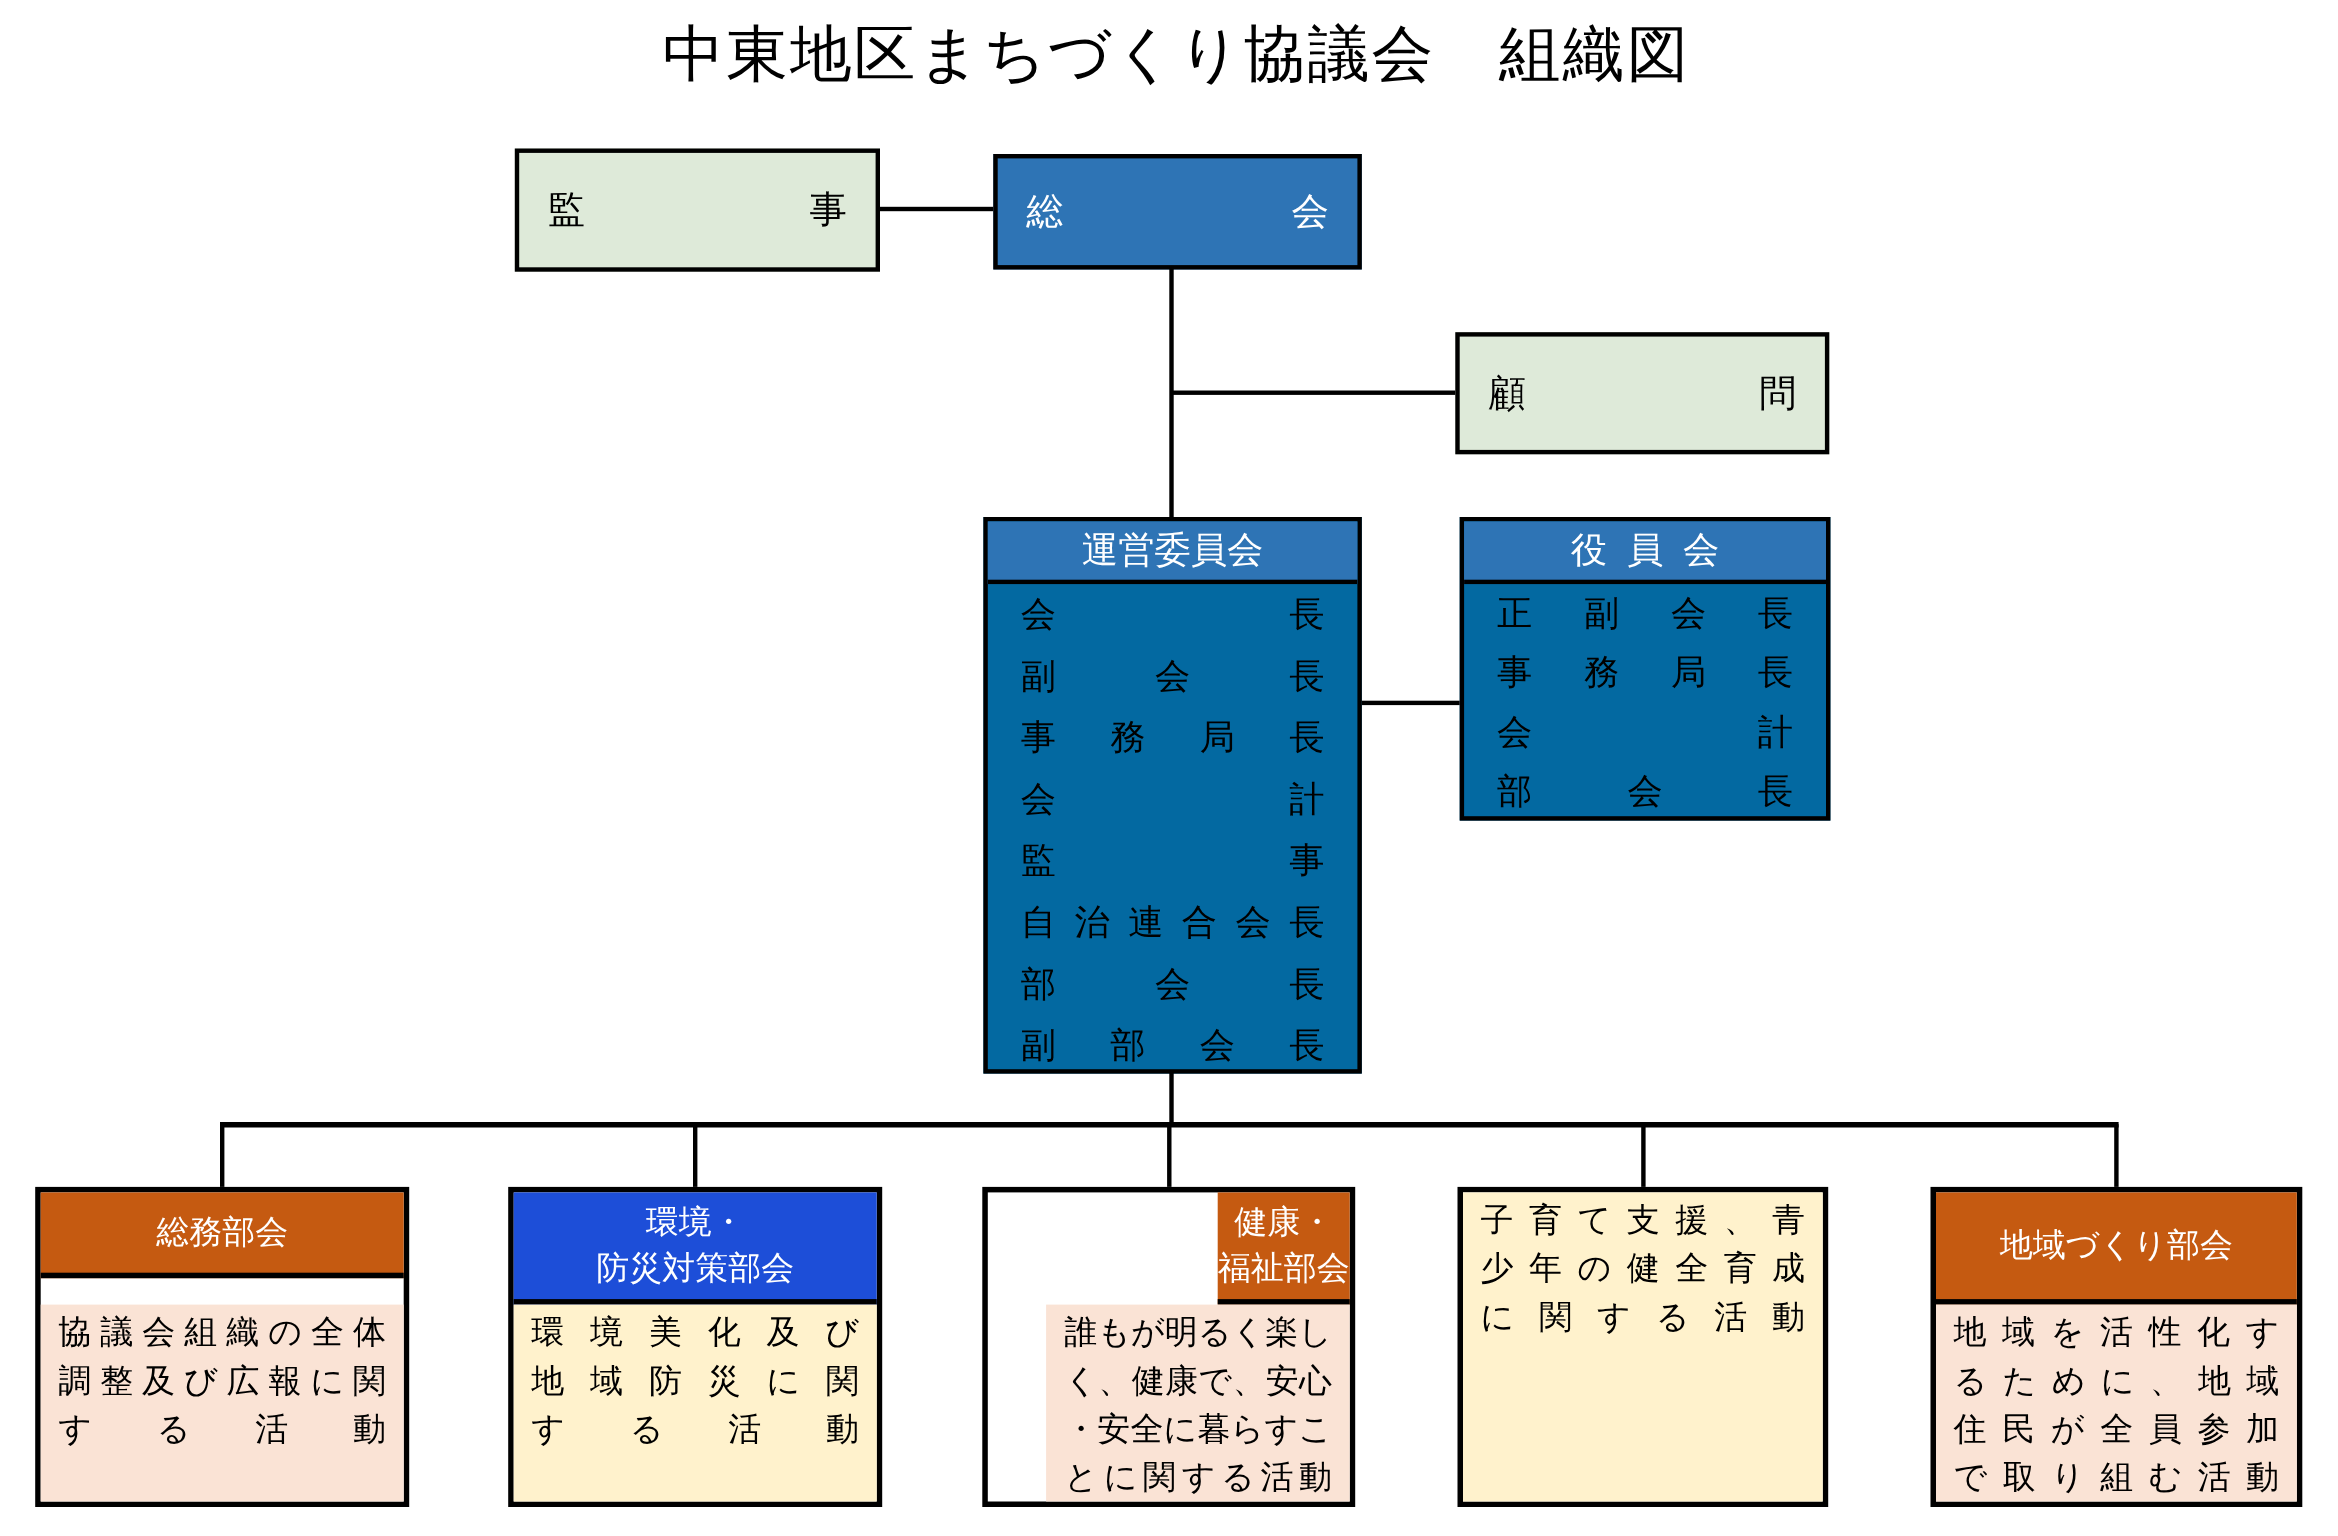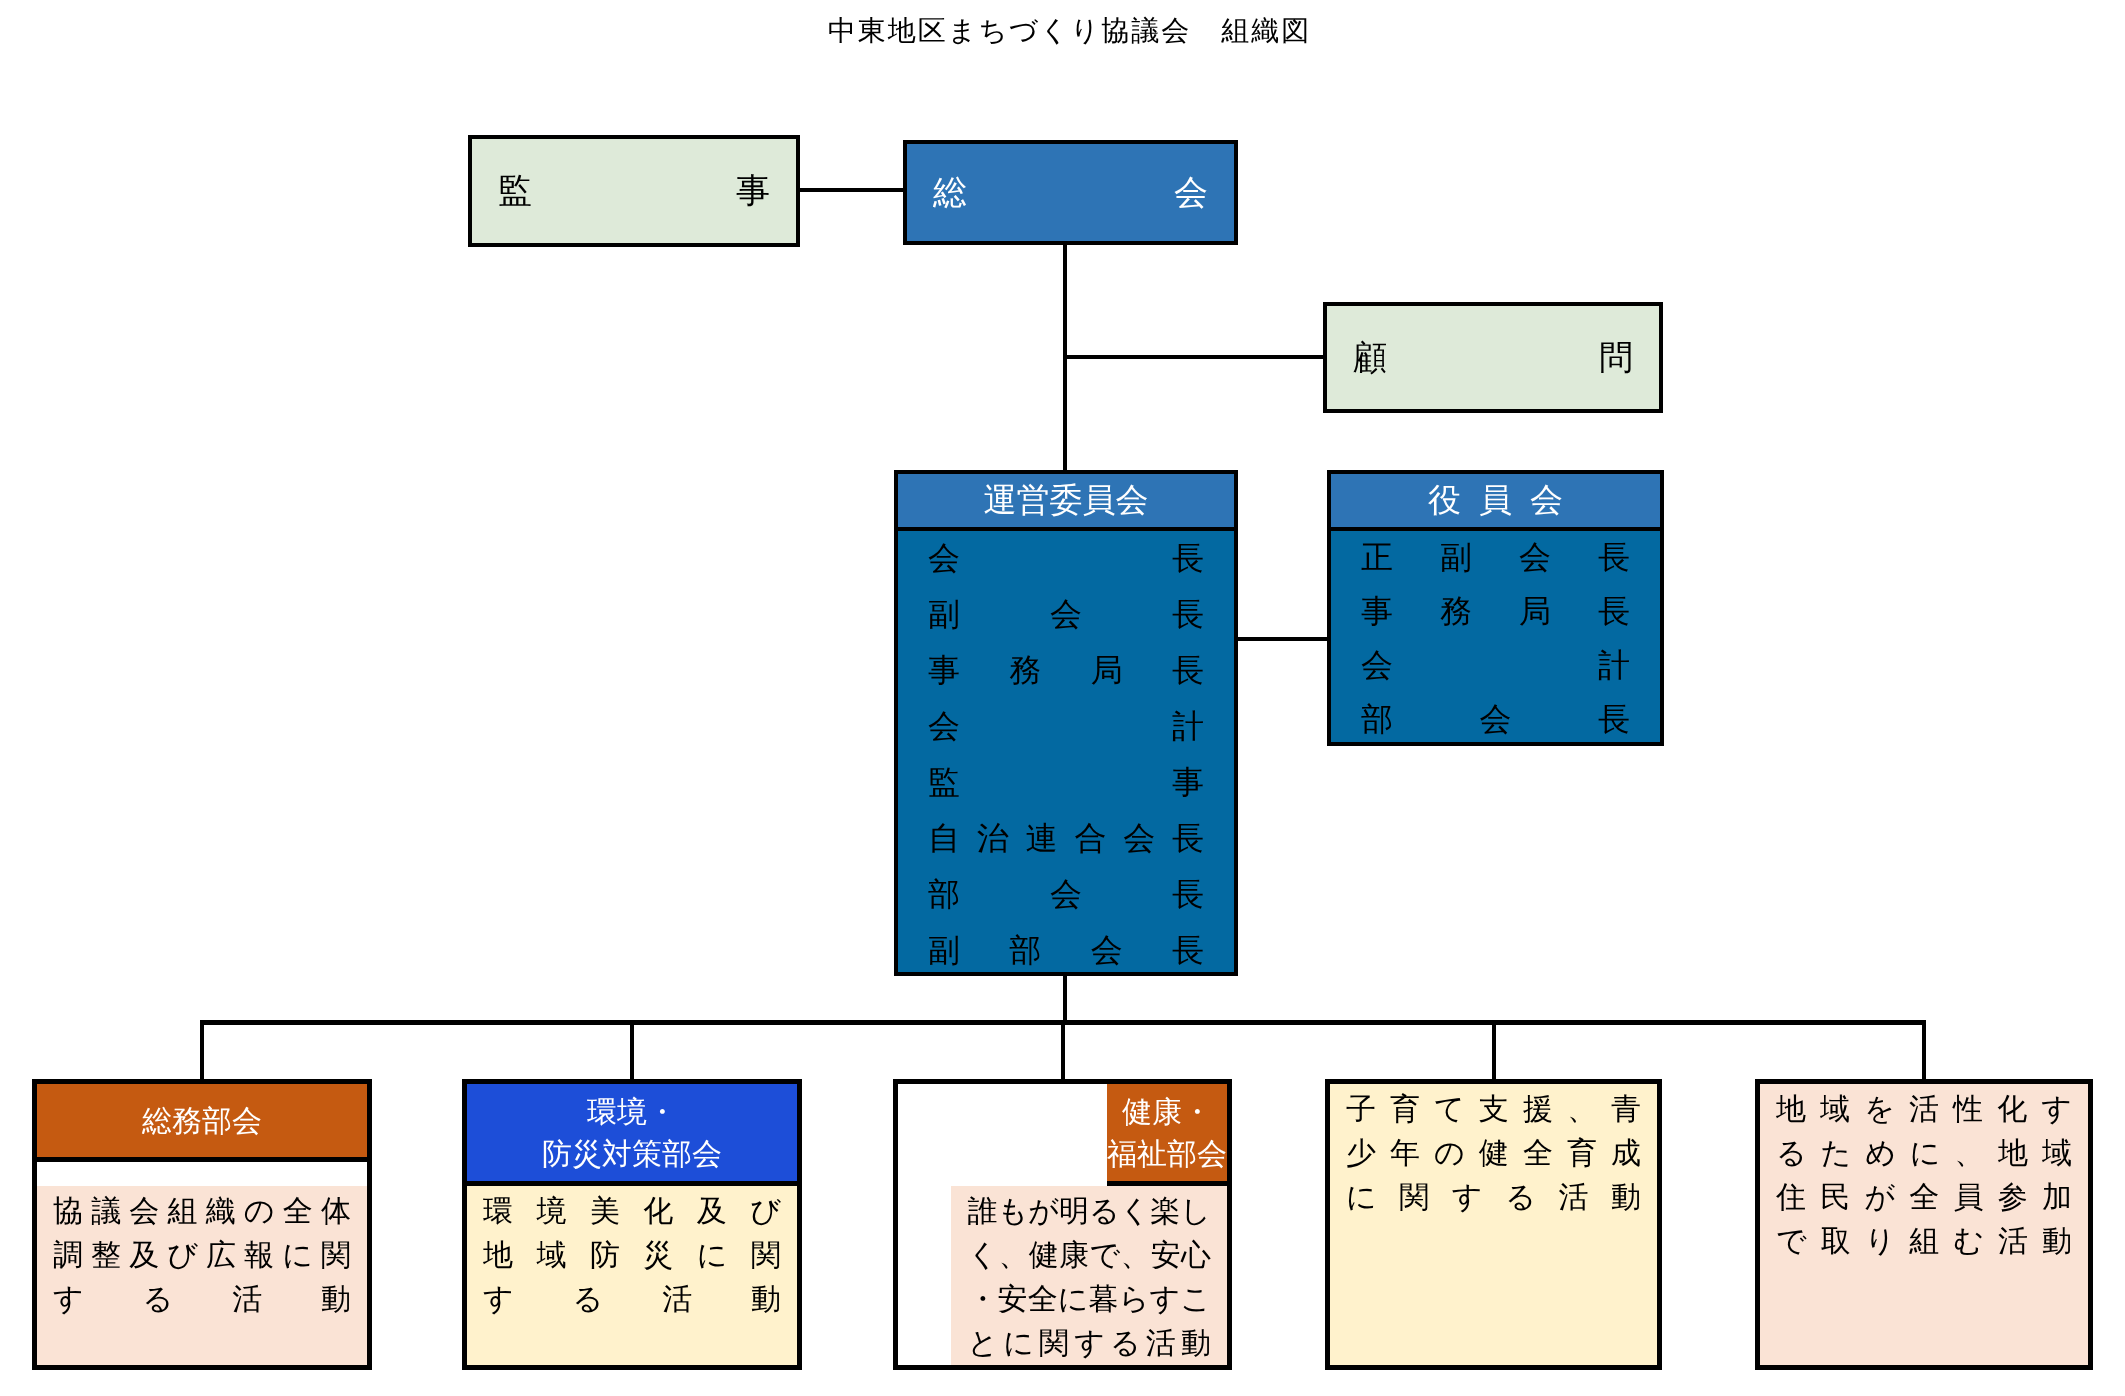--- a/index.html
+++ b/index.html
@@ -3,21 +3,21 @@
 <meta charset="utf-8">
 <style>
   html,body{margin:0;padding:0;background:#ffffff;}
   .canvas{
     position:relative;width:2125px;height:1396px;background:#ffffff;
     font-family:"Liberation Sans","DejaVu Sans",sans-serif;color:#000;
     overflow:hidden;
   }
   .title{
     position:absolute;left:0;top:12px;width:100%;text-align:center;
-    font-size:28px;letter-spacing:2px;text-indent:14px;color:#000;
+    font-size:56px;letter-spacing:2px;text-indent:14px;color:#000;
   }
   .box{position:absolute;border:4px solid #000;box-sizing:border-box;}
   .simple{display:flex;align-items:center;}
   .simple .dist{width:100%;display:flex;justify-content:space-between;
     padding:0 26px;font-size:34px;}
   .green{background:#DEEAD9;}
   .blue{background:#2E74B5;color:#ffffff;}
   .panel{background:#0369a1;}
   .panel-header{
     background:#2E74B5;color:#ffffff;height:53px;border-bottom:4px solid #000;
@@ -294,20 +294,21 @@
           <span>す</span>
           <span>る</span>
           <span>活</span>
           <span>動</span>
         </div>
       <div class="desc-line"></div>
     </div>
   </div>
 
   <div class="box sub" style="left:1755px;top:1079px;width:338px;height:291px;">
+    <div class="sub-header orange">地域づくり部会</div>
     <div class="sub-body pink">
       <div class="desc-line">
           <span>地</span>
           <span>域</span>
           <span>を</span>
           <span>活</span>
           <span>性</span>
           <span>化</span>
           <span>す</span>
         </div>

